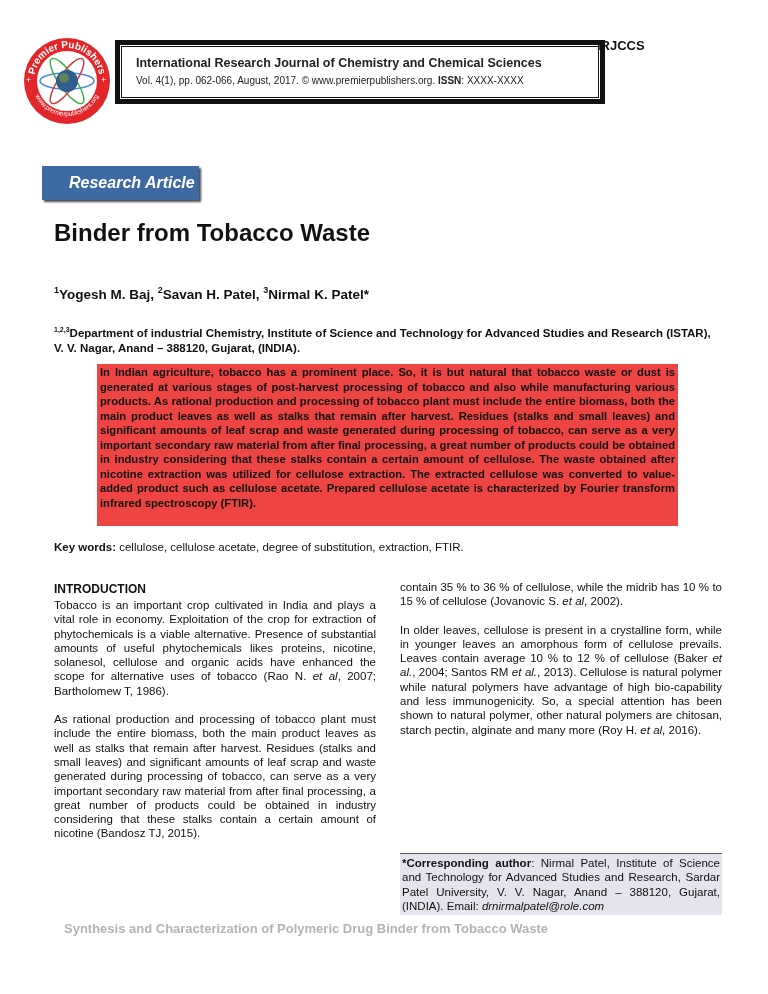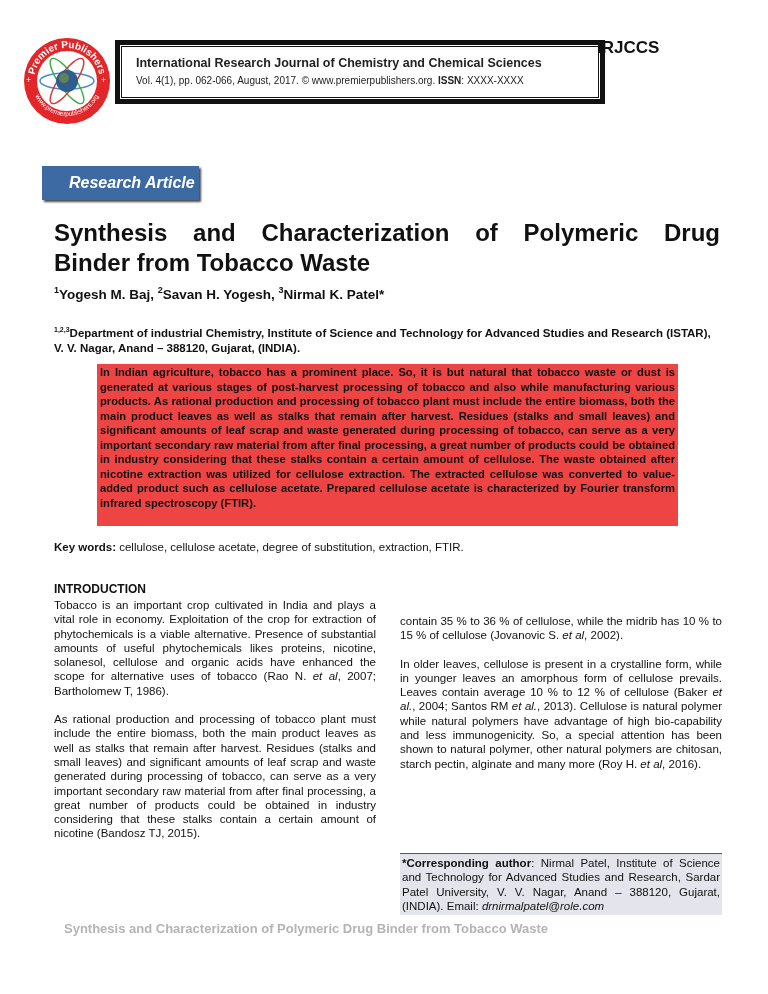--- a/index.html
+++ b/index.html
@@ -7,21 +7,21 @@
          font-family:"Liberation Sans", sans-serif; color:#111; }
   .abs { position:absolute; }
 
   
   .logo { left:22px; top:36px; width:90px; height:90px; }
   .jbox-outer { left:115px; top:40px; width:490px; height:64px; border:5px solid #111; box-sizing:border-box; }
   .jbox-inner { left:121px; top:46px; width:478px; height:52px; border:1px solid #111; box-sizing:border-box; }
   .journal-name { left:136px; top:56px; font-size:12.5px; font-weight:bold; color:#222; white-space:nowrap; }
   .journal-meta { left:136px; top:75px; font-size:10px; color:#222; white-space:nowrap; }
   .journal-meta b { font-weight:bold; }
-  .abbr { left:597px; top:38px; font-size:17px; font-weight:bold; color:#111; }
+  .abbr { left:597px; top:38px; font-size:13px; font-weight:bold; color:#111; }
 
   
   .badge { left:42px; top:166px; width:157px; height:34px; background:#3d6aa3;
            box-shadow:2px 2px 2px #4a4a4a; color:#fff; font-style:italic; font-weight:bold;
            font-size:16px; line-height:34px; padding-left:27px; box-sizing:border-box; }
 
   
   .title { left:54px; top:218px; width:666px; font-size:24px; font-weight:bold; line-height:30px;
            text-align:justify; text-align-last:left; color:#111; }
   .title .l1 { display:block; text-align:justify; text-align-last:justify; }
@@ -36,21 +36,21 @@
               line-height:14.5px; text-align:justify; color:#111; }
 
   .keywords { left:54px; top:541px; font-size:11.5px; white-space:nowrap; }
   .keywords b { font-weight:bold; }
 
   .intro-h { left:54px; top:582px; font-size:12px; font-weight:bold; }
 
   .col { font-size:11.5px; line-height:14.3px; text-align:justify; color:#111; }
   .col p { margin:0 0 14px 0; }
   .colL { left:54px; top:598px; width:322px; }
-  .colR { left:400px; top:614px; width:322px; }
+  .colR { left:400px; top:580px; width:322px; }
 
   .corr { left:400px; top:853px; width:322px; height:62px; background:#e4e4ec; border-top:1.5px solid #555;
           box-sizing:border-box; padding:2px 2px; font-size:11.5px; line-height:14.3px; text-align:justify; }
   .corr b { font-weight:bold; }
   .footer { left:0; width:612px; top:921px; text-align:center; font-size:13px; font-weight:bold; color:#b4b4b4; }
 </style>
 </head>
 <body>
 
 <div class="abs logo">
@@ -73,26 +73,25 @@
 
 <div class="abs jbox-outer"></div>
 <div class="abs jbox-inner"></div>
 <div class="abs journal-name">International Research Journal of Chemistry and Chemical Sciences</div>
 <div class="abs journal-meta"><span>Vol. 4(1), pp. 062-066, August, 2017. © www.premierpublishers.org.</span> <b>ISSN</b><span>: XXXX-XXXX</span></div>
 <div class="abs abbr">IRJCCS</div>
 
 <div class="abs badge">Research Article</div>
 
 <div class="abs title">
-  <span class="l1">Synthesis and Characterization of Polymeric Drug</span>
   <span>Binder from Tobacco Waste</span>
 </div>
 
 <div class="abs authors">
-  <sup>1</sup><span>Yogesh M. Baj, </span><sup>2</sup><span>Savan H. Yogesh, </span><sup>3</sup><span>Nirmal K. Patel*</span>
+  <sup>1</sup><span>Yogesh M. Baj, </span><sup>2</sup><span>Savan H. Patel, </span><sup>3</sup><span>Nirmal K. Patel*</span>
 </div>
 
 <div class="abs affil"><sup>1,2,3</sup><span>Department of industrial Chemistry, Institute of Science and Technology for Advanced Studies and Research (ISTAR), V. V. Nagar, Anand – 388120, Gujarat, (INDIA).</span></div>
 
 <div class="abs abstract">In Indian agriculture, tobacco has a prominent place. So, it is but natural that tobacco waste or dust is generated at various stages of post-harvest processing of tobacco and also while manufacturing various products. As rational production and processing of tobacco plant must include the entire biomass, both the main product leaves as well as stalks that remain after harvest. Residues (stalks and small leaves) and significant amounts of leaf scrap and waste generated during processing of tobacco, can serve as a very important secondary raw material from after final processing, a great number of products could be obtained in industry considering that these stalks contain a certain amount of cellulose. The waste obtained after nicotine extraction was utilized for cellulose extraction. The extracted cellulose was converted to value-added product such as cellulose acetate. Prepared cellulose acetate is characterized by Fourier transform infrared spectroscopy (FTIR).</div>
 
 <div class="abs keywords"><b>Key words:</b><span> cellulose, cellulose acetate, degree of substitution, extraction, FTIR.</span></div>
 
 <div class="abs intro-h">INTRODUCTION</div>
 

